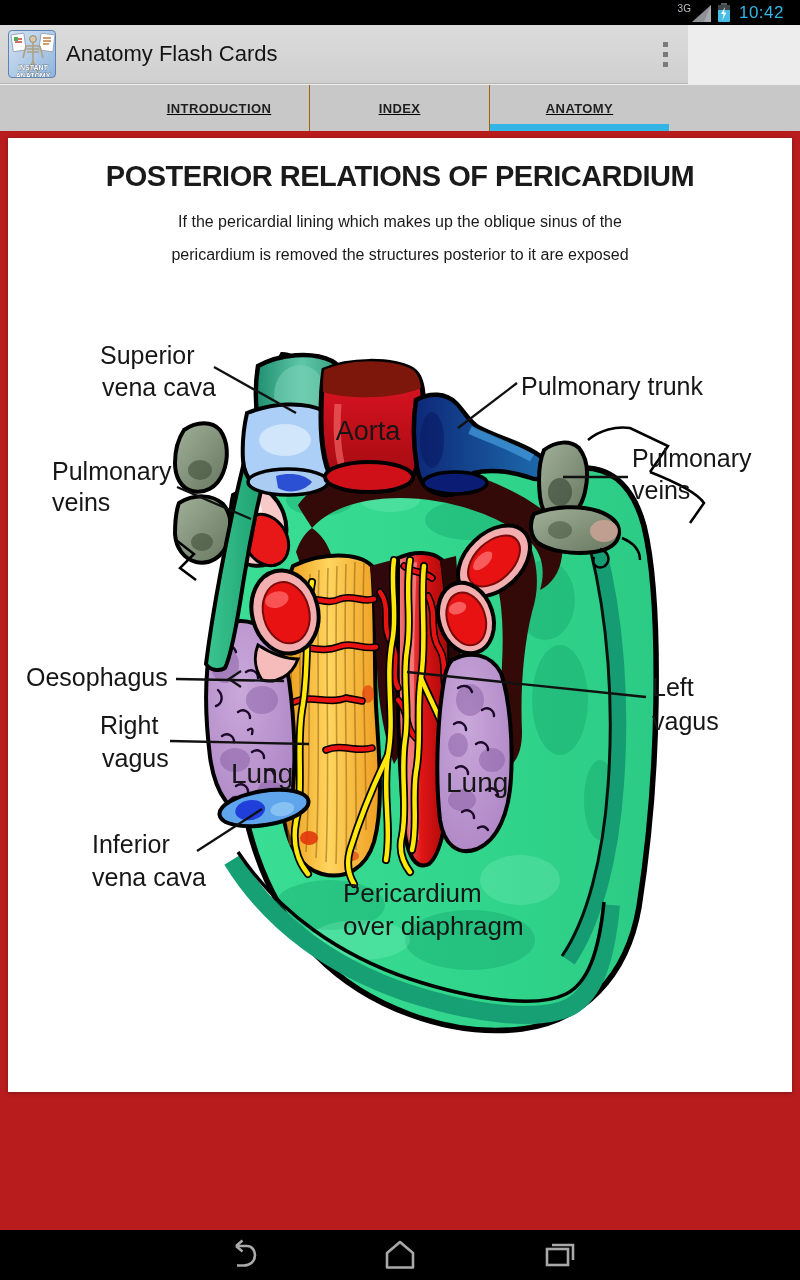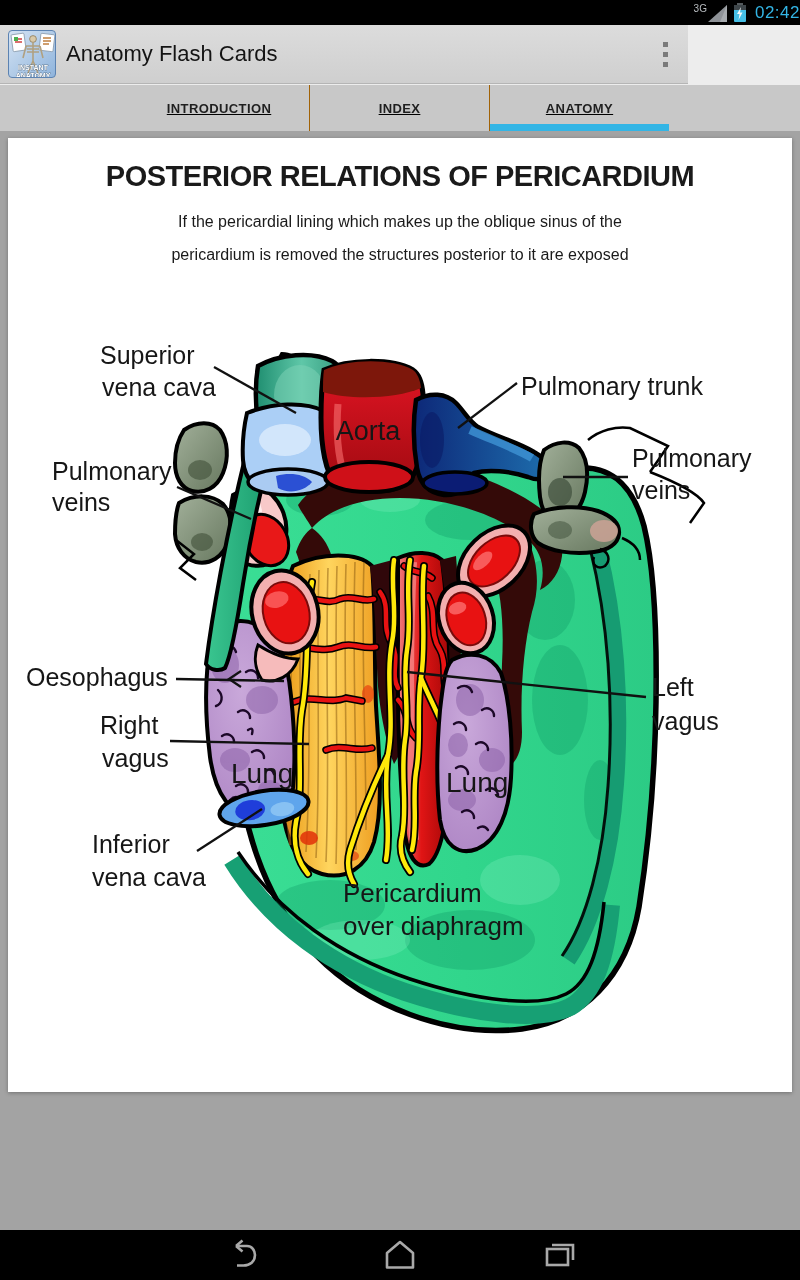--- a/index.html
+++ b/index.html
@@ -2,21 +2,21 @@
 <html><head>
 <meta charset="utf-8">
 <style>
   * { margin:0; padding:0; box-sizing:border-box; }
   html,body { width:800px; height:1280px; overflow:hidden; background:#EDEDED;
     font-family:"Liberation Sans", sans-serif; }
   .screen { position:relative; width:800px; height:1280px; }
 
   
   .status-bar { position:absolute; top:0; left:0; width:800px; height:25px; background:#000;
-    display:flex; align-items:center; justify-content:flex-end; padding-right:0; gap:4px; }
+    display:flex; align-items:center; justify-content:flex-end; padding-right:16px; gap:4px; }
   .net-group { display:flex; align-items:flex-end; }
   .net-label { color:#B9BDC1; font-size:10px; line-height:10px; margin-right:-2px; margin-bottom:9px; }
   .status-time { color:#33B5E5; font-size:17px; letter-spacing:0.5px; margin-left:4px; }
 
   
   .app-bar { position:absolute; top:25px; left:0; width:688px; height:59px;
     background:linear-gradient(#DCDCDC,#CFCFCF); border-bottom:1px solid #B5B5B5;
     display:flex; align-items:center; padding:0 8px; }
   .app-icon { width:48px; height:48px; border-radius:4px; margin-right:10px;
     background:linear-gradient(135deg,#D5E3F3,#8FB4DC); border:1px solid #5C83B2; overflow:hidden; flex:0 0 auto; }
@@ -27,21 +27,21 @@
 
   
   .tab-bar { position:absolute; top:85px; left:0; width:800px; height:46px; background:#C8C8C8;text-decoration:underline; }
   .tab-strip { width:542px; height:46px; margin:0 auto; display:flex; }
   .tab { position:relative; width:180px; height:46px; display:flex; align-items:center; justify-content:center;
     font-size:13px; font-weight:bold; color:#1F1F1F; letter-spacing:0.4px; }
   .tab + .tab { border-left:1px solid #a16207; }
   .tab .underline { position:absolute; left:0; right:0; bottom:0; height:7px; background:#33B5E5; }
 
   
-  .content { position:absolute; top:131px; left:0; width:800px; height:1099px; background:#a3a3a3; }
+  .content { position:absolute; top:131px; left:0; width:800px; height:1099px; background:#b91c1c; }
   .card { position:relative; margin:7px 8px 0 8px; width:784px; height:954px; background:#FFFFFF;
     box-shadow:0 1px 4px rgba(0,0,0,0.3); }
   .card h1 { padding-top:22px; text-align:center; font-size:29px; letter-spacing:-0.5px;
     color:#1A1A1A; font-weight:bold; }
   .card .desc { margin-top:12px; text-align:center; font-size:16px; line-height:33px; color:#1A1A1A; }
   .card .desc span { display:block; }
   .diagram-svg { position:absolute; left:0; top:162px; width:784px; height:770px; }
   .diagram-svg text { font-family:"Liberation Sans", sans-serif; fill:#161616; }
 
   
@@ -61,21 +61,21 @@
         <polygon points="22,3 22,20 3,20" fill="#8E9297"></polygon>
         <polygon points="22,3 22,20 15,20" fill="#A7ABAF"></polygon>
       </svg>
     </div>
     <svg width="14" height="21">
       <rect x="4" y="1" width="6" height="2" fill="#555B5E"></rect>
       <rect x="1" y="3" width="12" height="17" rx="1" fill="#45BEE5"></rect>
       <rect x="1" y="3" width="12" height="5" fill="#3E464A"></rect>
       <polygon points="8,5 4,12 6.5,12 5.5,18 9.5,10.5 7,10.5" fill="#F4F8FA"></polygon>
     </svg>
-    <span class="status-time">02:42</span>
+    <span class="status-time">10:42</span>
   </div>
 
   <div class="app-bar">
     <div class="app-icon">
       <svg width="48" height="48" viewBox="0 0 48 48">
         <rect x="3" y="3" width="13" height="17" rx="1" fill="#FFFFFF" stroke="#8899AA" stroke-width="0.8" transform="rotate(-8 9 11)"></rect>
         <path d="M6 8 h7 M6 11 h7" stroke="#D04040" stroke-width="1.4" fill="none"></path>
         <rect x="5" y="6" width="4" height="4" fill="#4CAF50"></rect>
         <rect x="31" y="3" width="14" height="17" rx="1" fill="#FFFFFF" stroke="#8899AA" stroke-width="0.8" transform="rotate(7 38 11)"></rect>
         <path d="M34 7 h8 M34 10 h8 M34 13 h6" stroke="#C08040" stroke-width="1.3" fill="none"></path>

